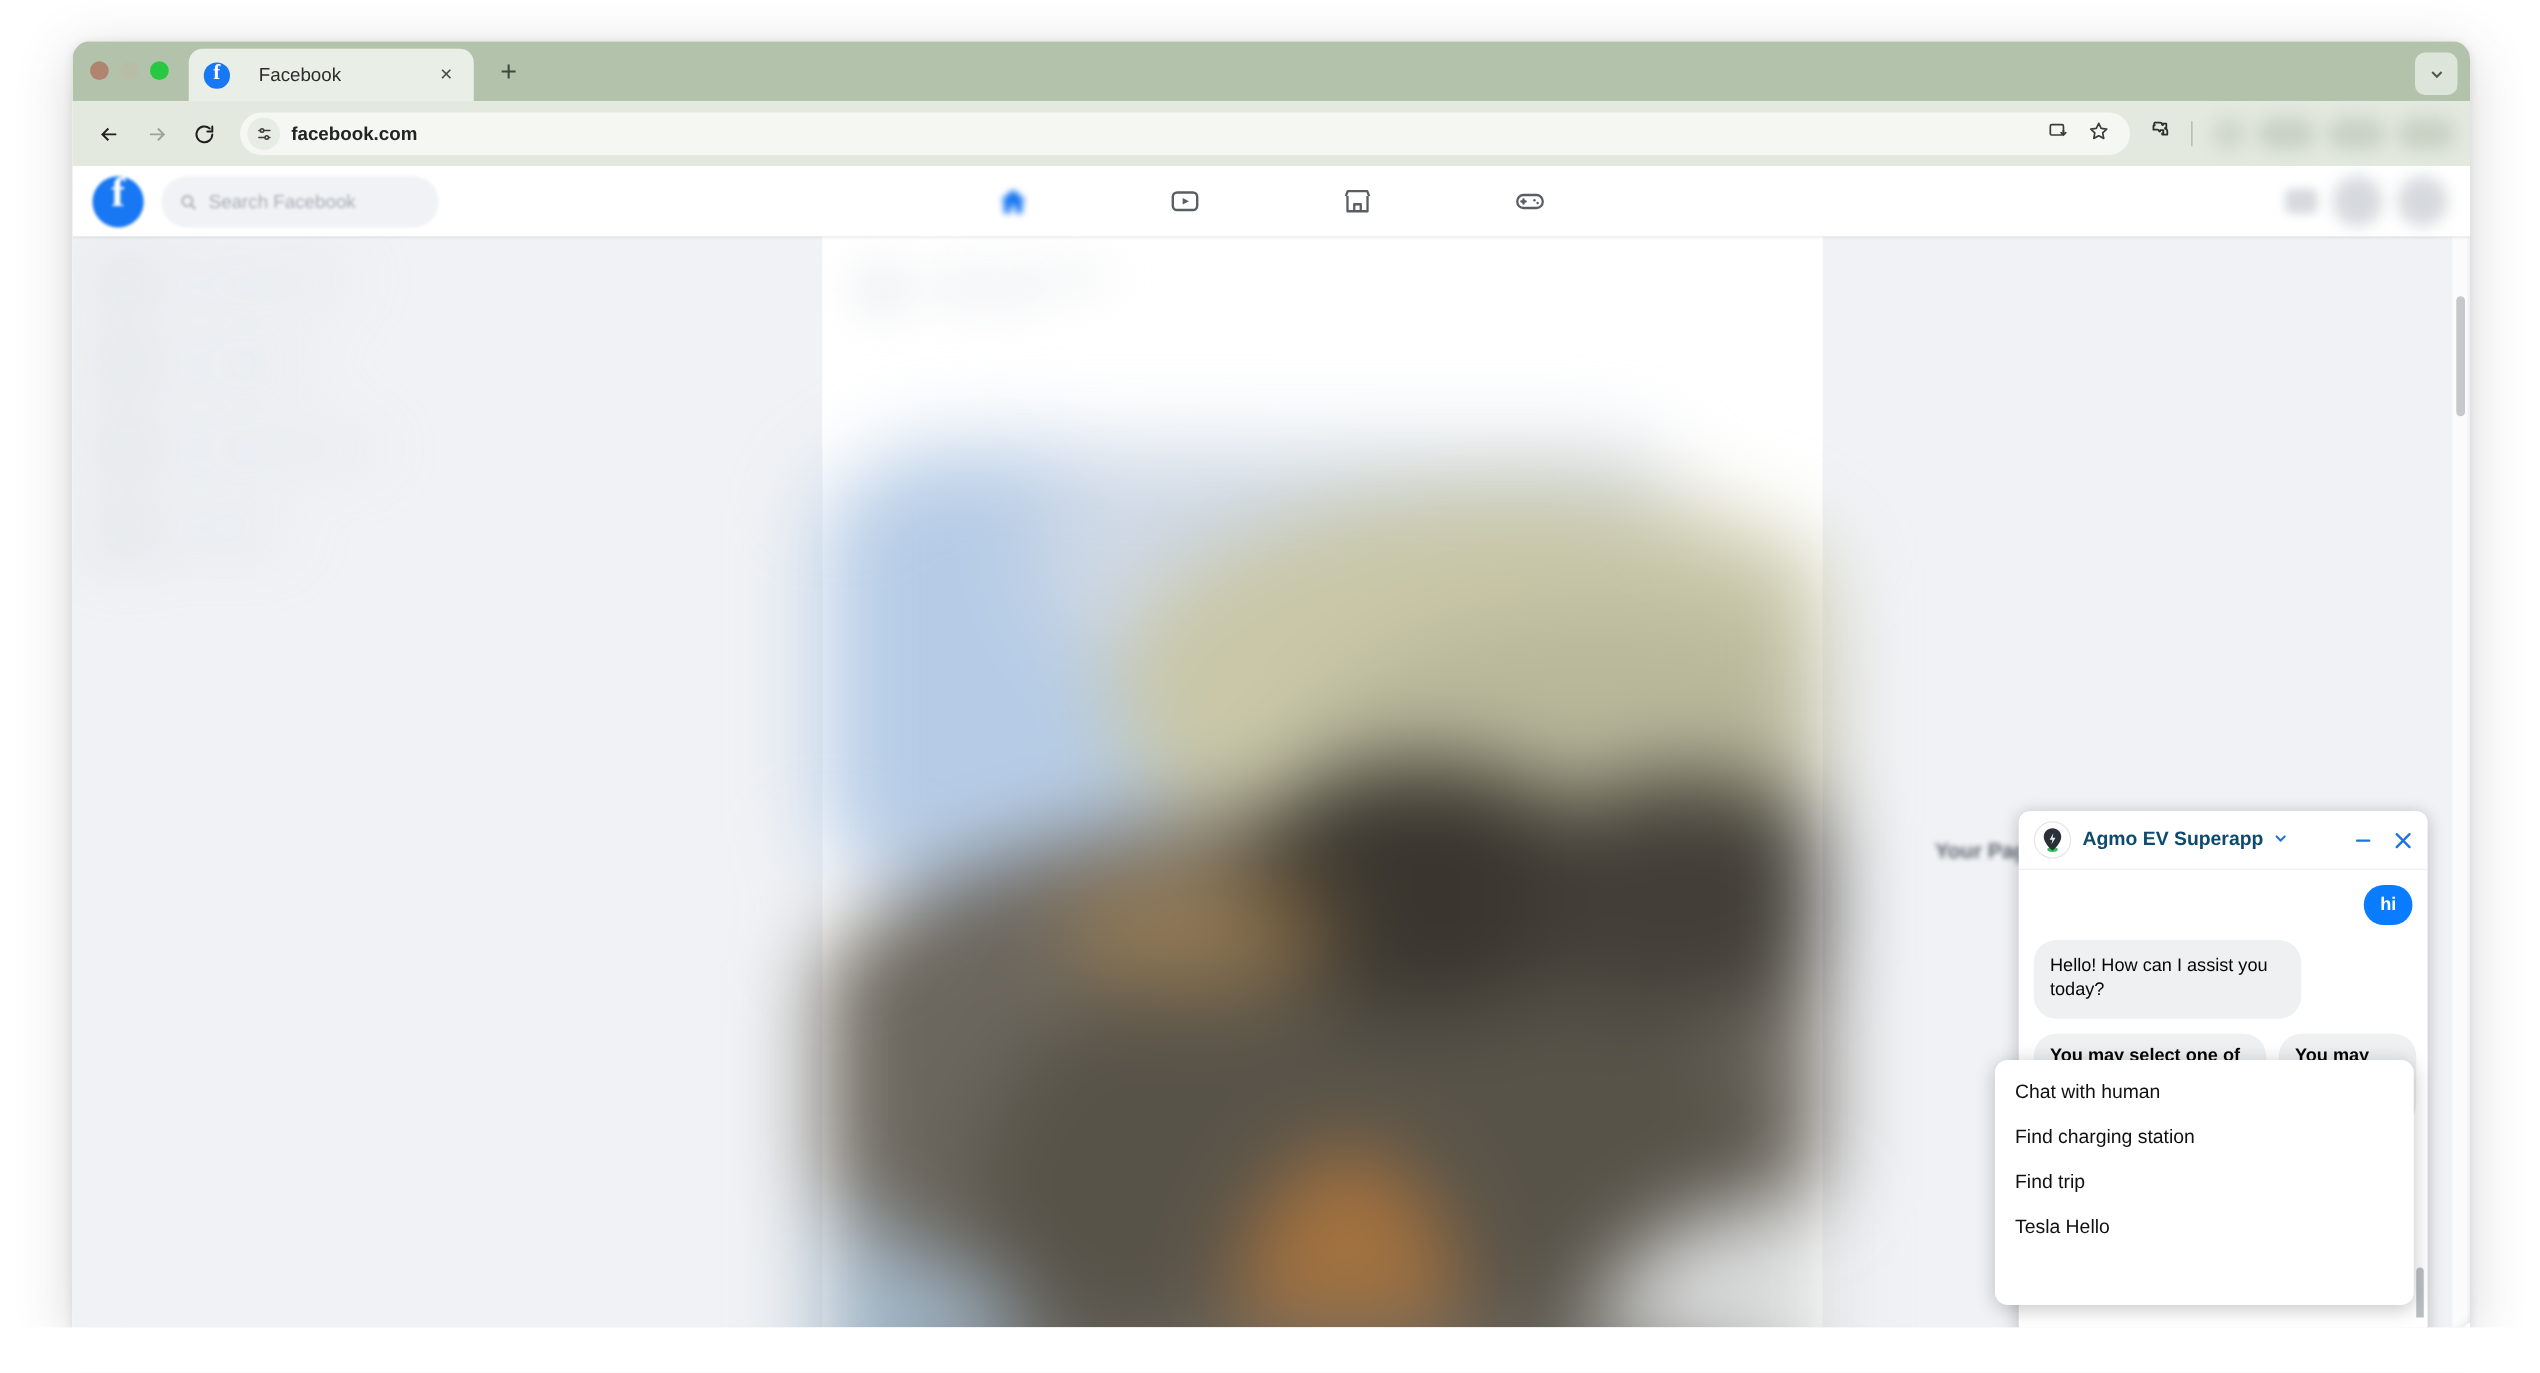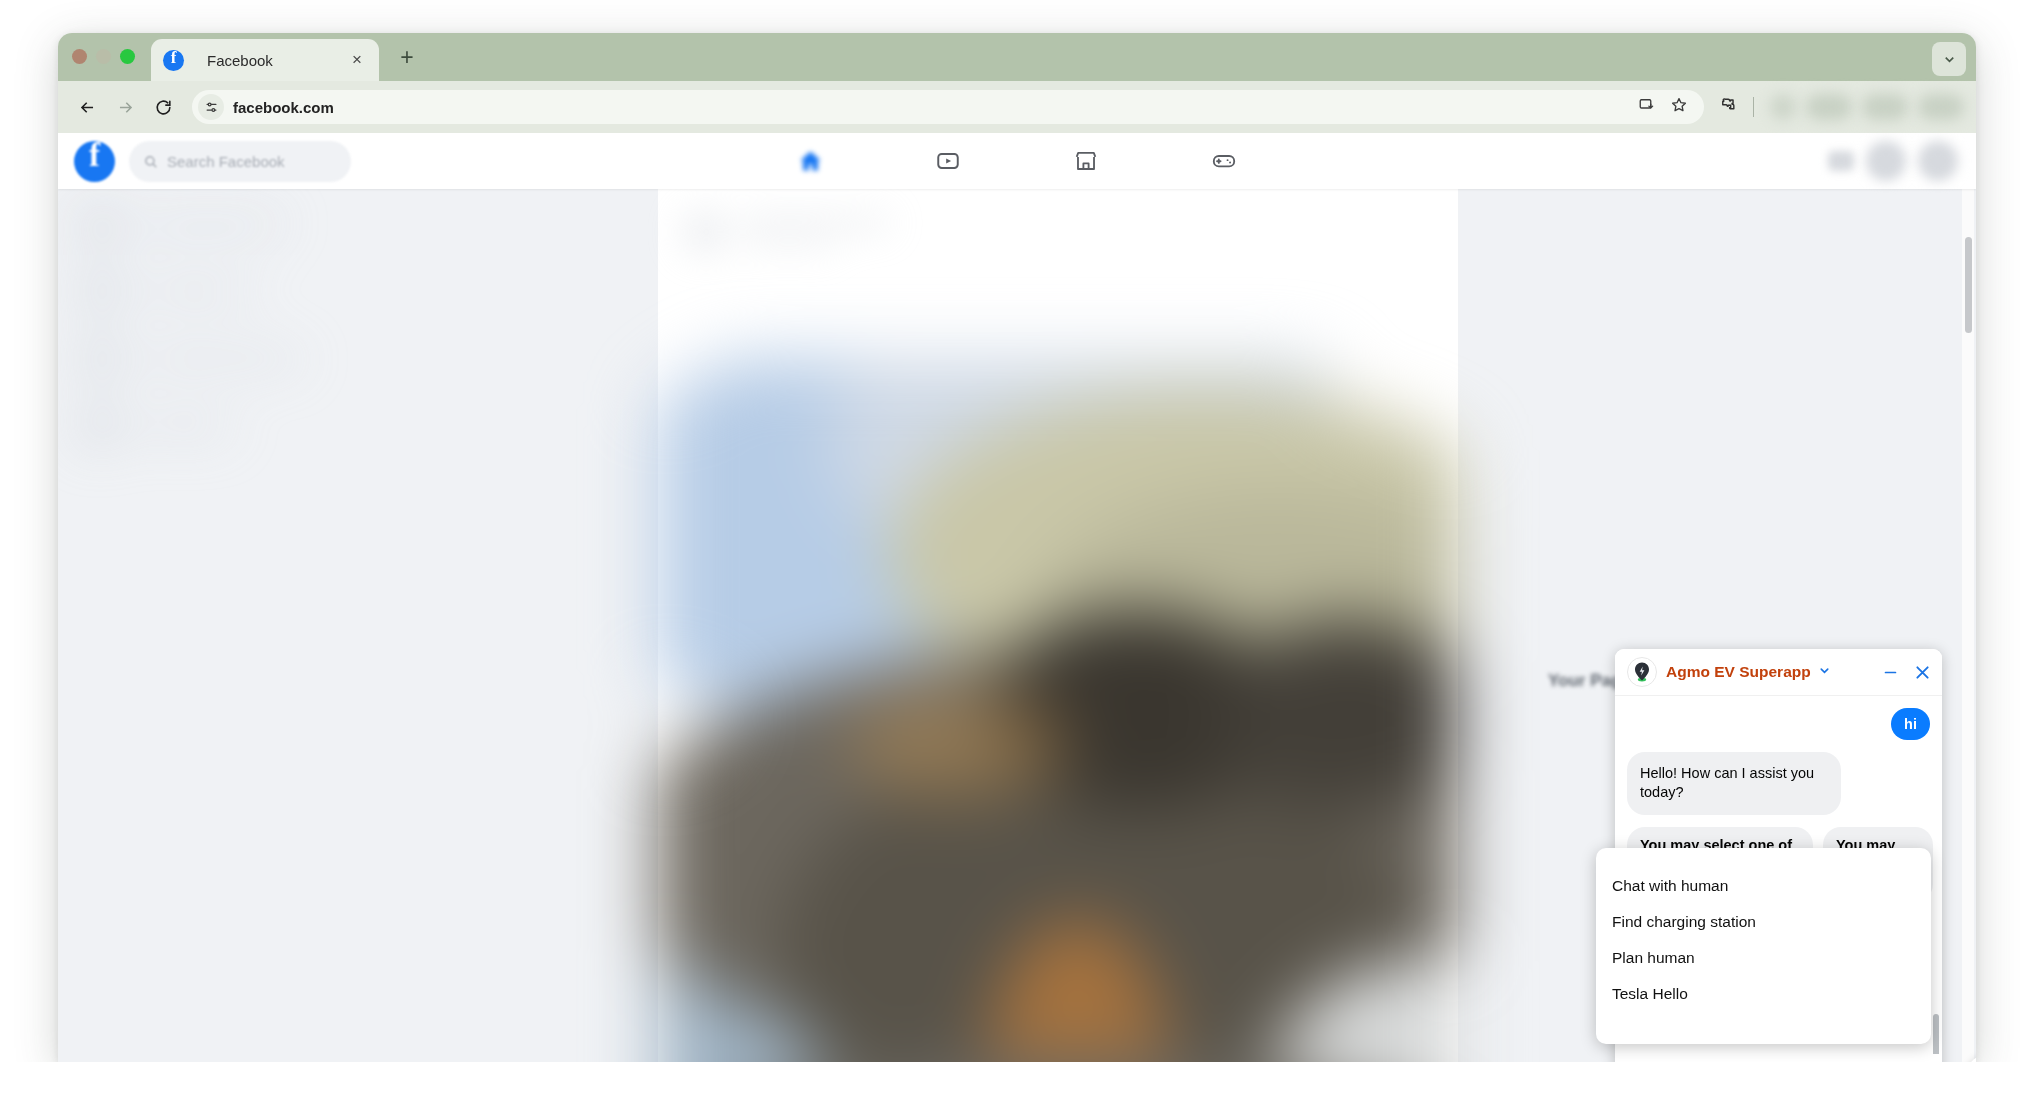--- a/index.html
+++ b/index.html
@@ -292,21 +292,21 @@
   }
   #chat-avatar {
     width: 30px; height: 30px; border-radius: 50%;
     background: #fff;
     border: 1px solid #e7e7e7;
     flex: none;
     display: flex; align-items: center; justify-content: center;
     overflow: hidden;
   }
   #chat-title {
-    font-size: 15.5px; font-weight: bold; color: #c2410c;
+    font-size: 15.5px; font-weight: bold; color: #0c4a6e;
     white-space: nowrap;
   }
   #chat-caret { color: #1b74e4; font-size: 12px; margin-left: -2px; }
   #chat-header-actions {
     margin-left: auto; display: flex; align-items: center; gap: 14px;
   }
   .ch-btn { color: #1b74e4; display: flex; align-items: center; justify-content: center; }
 
   #chat-body {
     position: relative;
@@ -358,21 +358,21 @@
 
   
   #dropdown {
     position: absolute;
     left: 1538px; top: 771px;
     width: 335px; height: 196px;
     background: #ffffff;
     border-radius: 10px;
     box-shadow: 0 3px 16px rgba(0,0,0,.23);
     z-index: 40;
-    padding: 20px 0;
+    padding: 8px 0;
     overflow: hidden;
   }
   .dd-item {
     height: 36px;
     display: flex; align-items: center;
     padding: 0 16px;
     font-size: 15.5px;
     color: #111111;
   }
 
@@ -651,21 +651,21 @@
           
           
           
           
         </div>
       </div>
 
       <div id="dropdown" style="top:715px;">
         <div class="dd-item">Chat with human</div>
         <div class="dd-item">Find charging station</div>
-        <div class="dd-item">Plan human</div>
+        <div class="dd-item">Find trip</div>
         <div class="dd-item">Tesla Hello</div>
       </div>
 
       <div id="compose-fab" style="top:921px;">
         
       </div>
 
     </div>
   </div>
 

